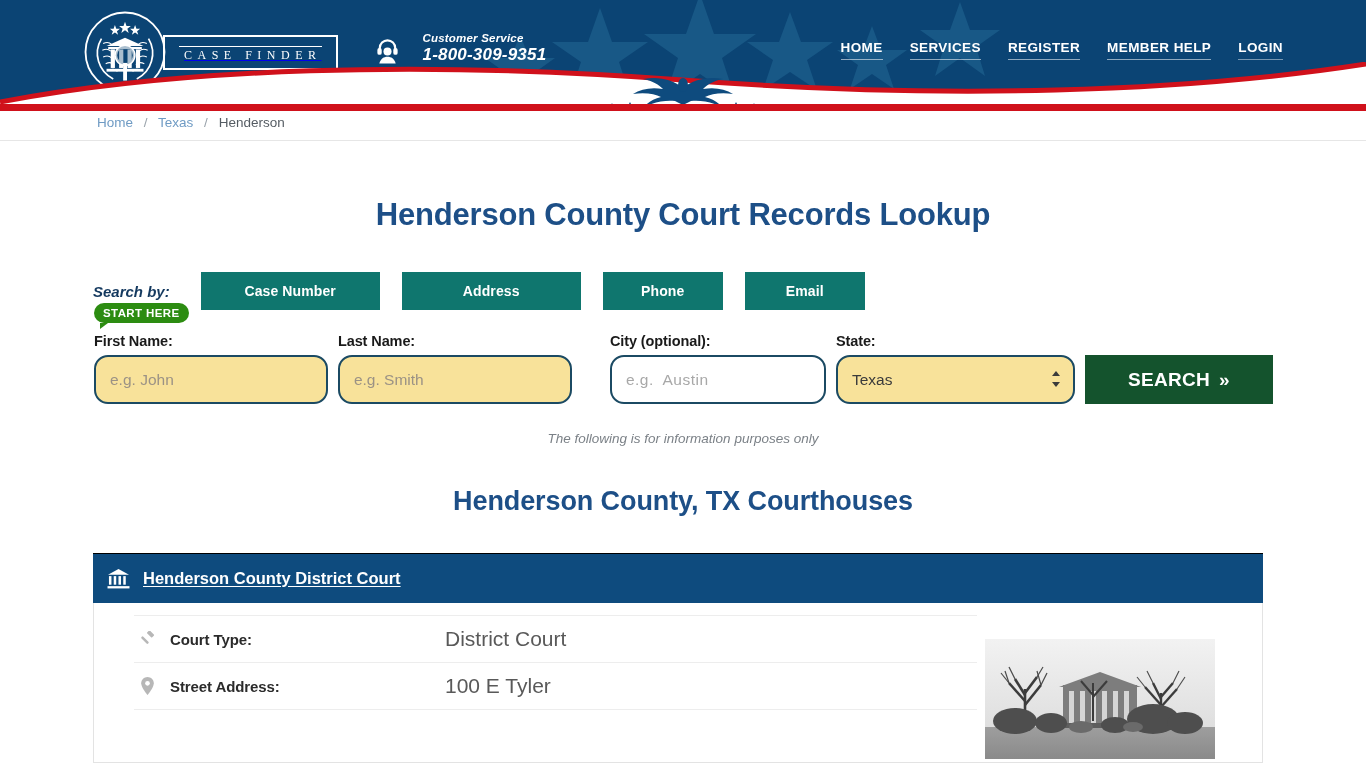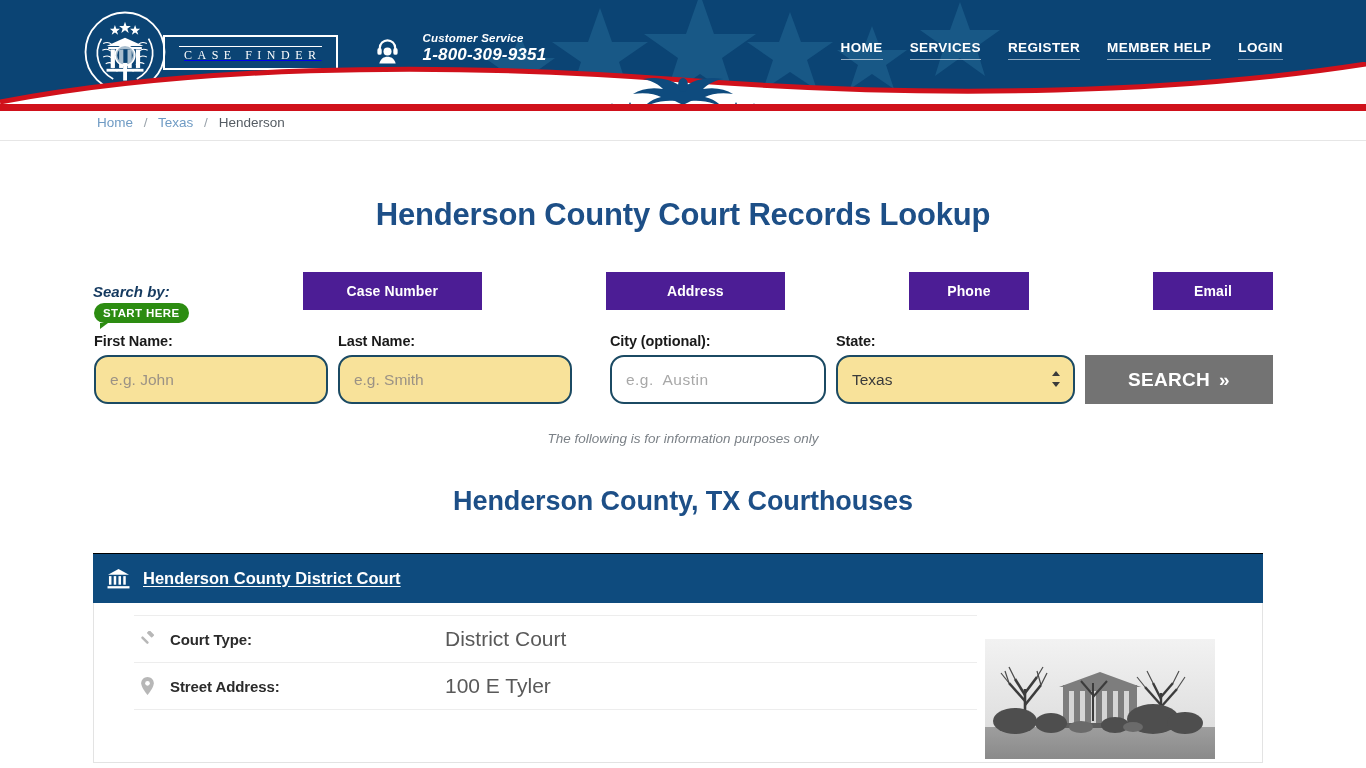--- a/index.html
+++ b/index.html
@@ -83,29 +83,29 @@
   
   .wrap{ width:1180px; margin:0 auto; }
 
   .page-title{
     text-align:center; color:#1d4f87; font-size:31px; font-weight:bold;
     letter-spacing:-.2px; margin:56px 0 0;
   }
 
   
   .searchby{
-    display:flex; align-items:center; justify-content:space-between;
-    gap:9px; margin-top:39px;
+    display:flex; align-items:center; justify-content:flex-start;
+    gap:22px; margin-top:39px;
   }
   .searchby-label{
     color:#14395f; font-size:15px; font-weight:bold; font-style:italic;
     margin-right:9px;
   }
   .tab{
-    background:#4c1d95; color:#fff; font-size:14px; font-weight:bold;
+    background:#0f766e; color:#fff; font-size:14px; font-weight:bold;
     padding:11px 0; width:120px; text-align:center; border:0; cursor:pointer;
     letter-spacing:.1px;
   }
   .tab.wide{ width:179px; }
   .tab.active{ background:#2684ce; }
 
   
   .form-row{
     display:flex; align-items:flex-end; gap:10px; margin-top:23px;
     padding-left:1px;
@@ -140,21 +140,21 @@
     font-size:11.5px; font-weight:bold; letter-spacing:.4px;
     padding:4px 9px 4px 9px;
     border-radius:10px;
   }
   .start-badge:after{
     content:""; position:absolute; left:6px; bottom:-6px;
     border-left:8px solid #2c8c11; border-bottom:6px solid transparent;
   }
 
   .searchbtn{
-    height:49px; width:189px; background:#737373; color:#fff; border:0;
+    height:49px; width:189px; background:#14532d; color:#fff; border:0;
     font-size:19px; font-weight:bold; letter-spacing:.3px; cursor:pointer;
     display:flex; align-items:center; justify-content:center; gap:9px;
     font-family:"Liberation Sans", sans-serif;
   }
   .searchbtn .chev{ font-size:19px; line-height:1; }
 
   .disclaimer{
     text-align:center; color:#7b8187; font-size:13.5px; font-style:italic;
     margin-top:27px;
   }

